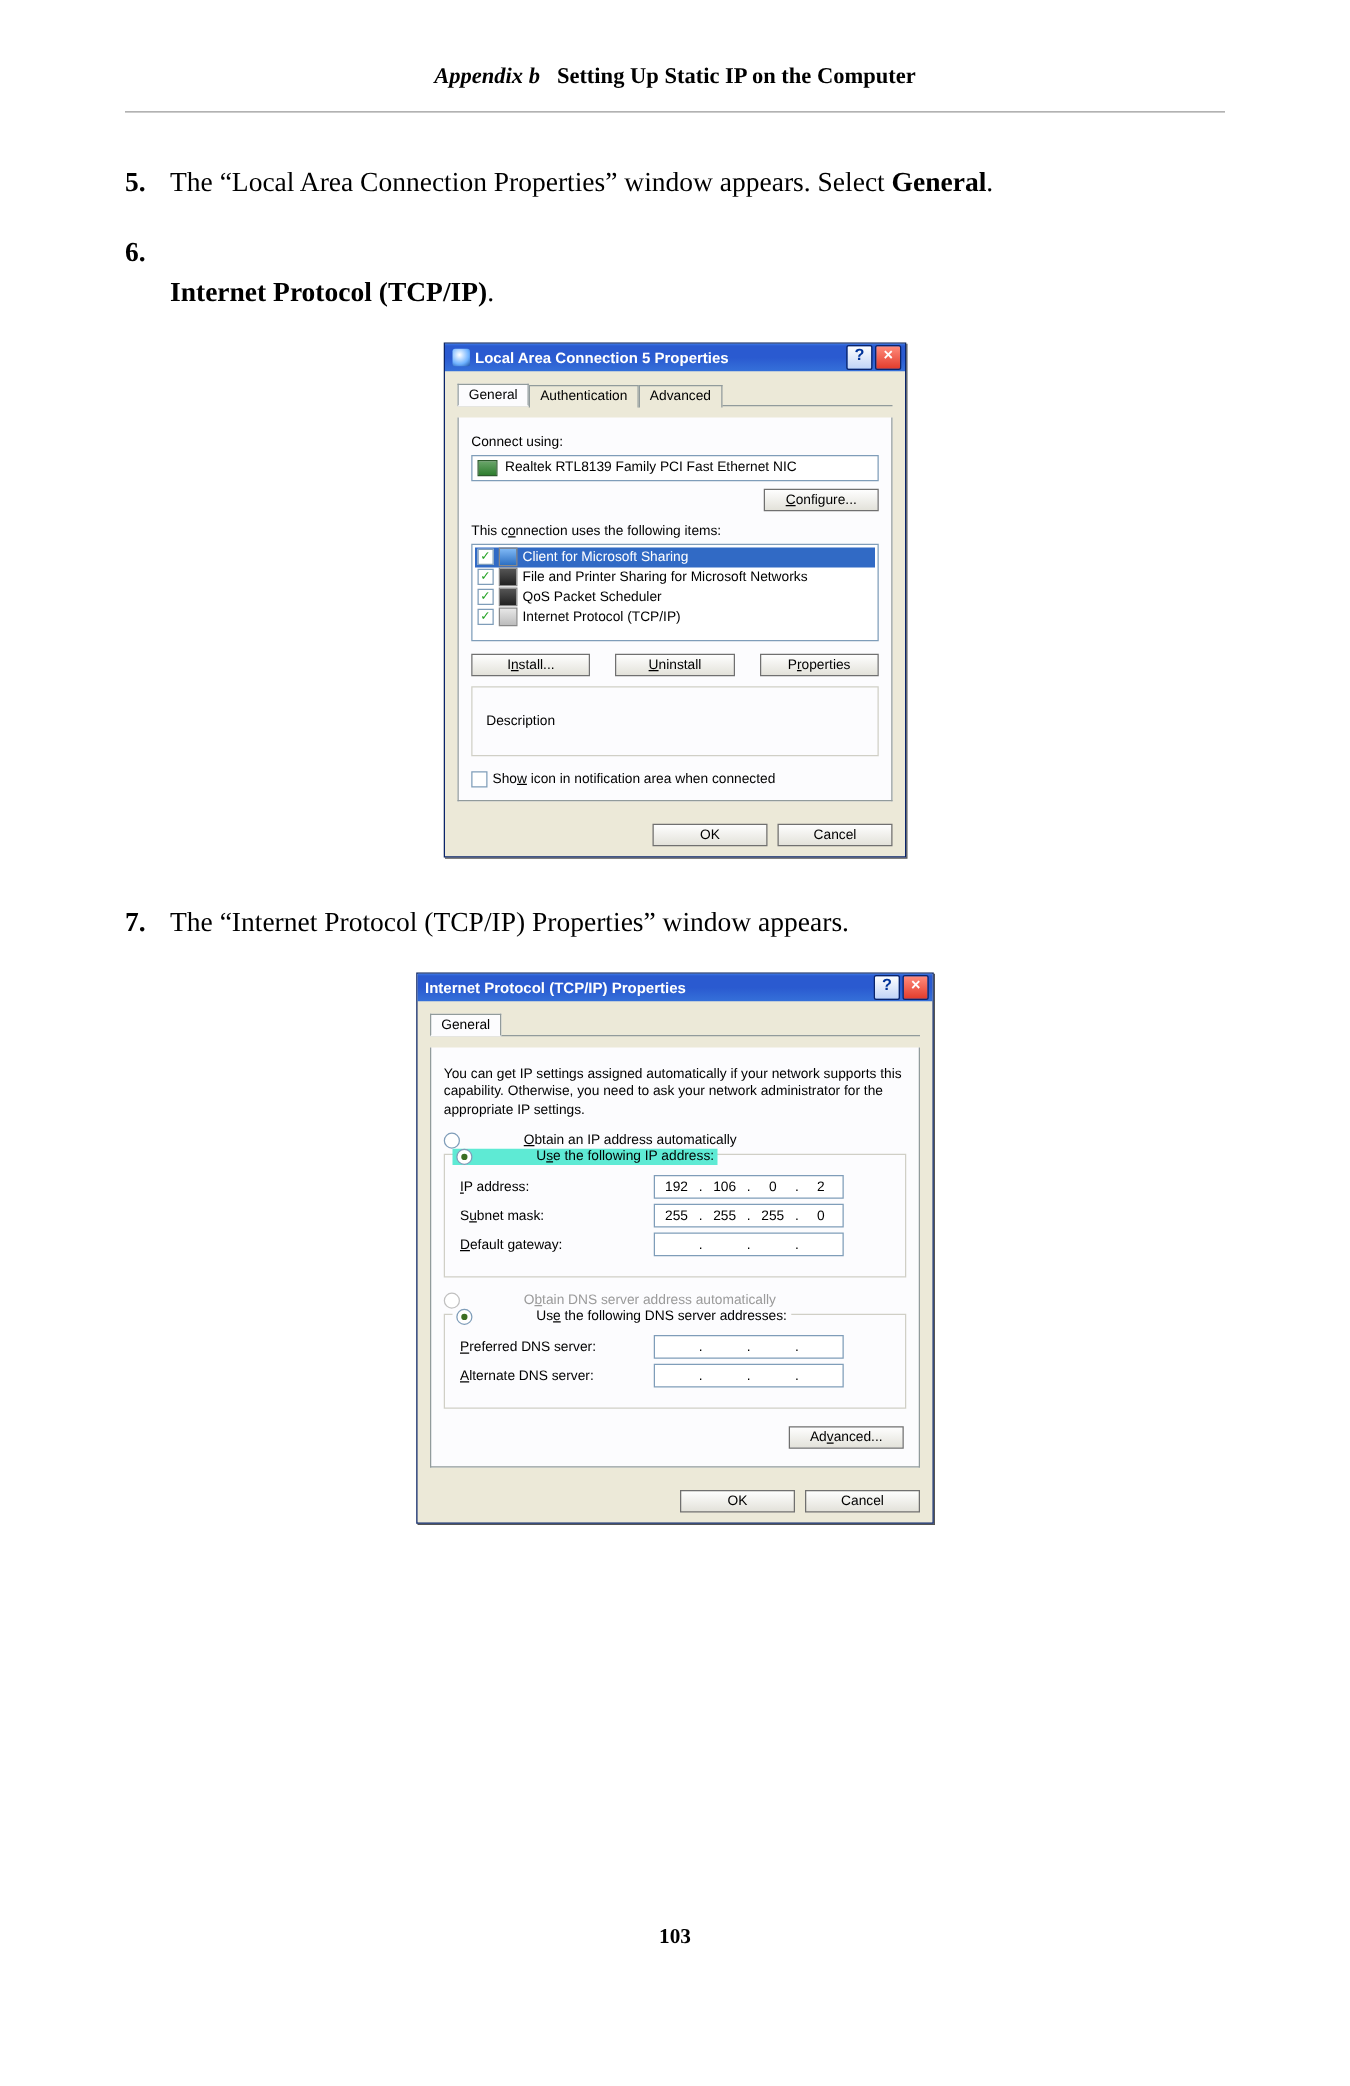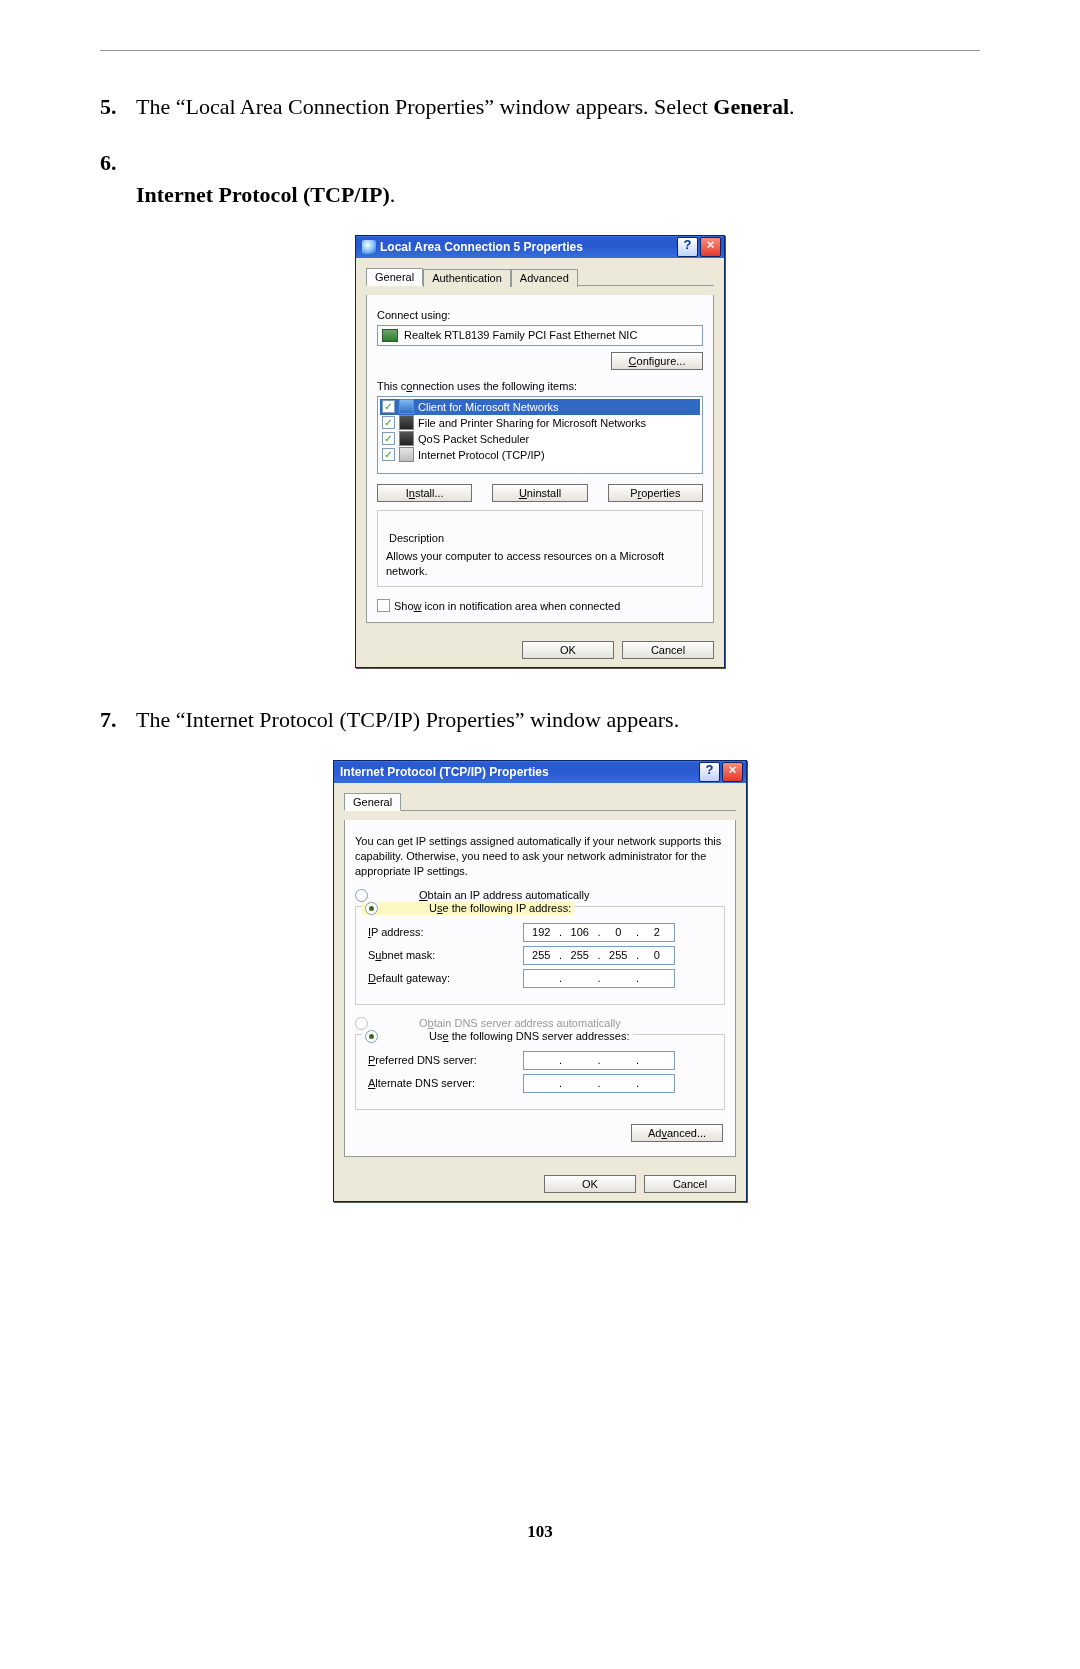--- a/index.html
+++ b/index.html
@@ -175,20 +175,25 @@
 .adv-row{display:flex;justify-content:flex-end;margin:14px 2px 4px 0;}
 .underline{text-decoration:underline;}
 
 .page-num{ text-align:center; font-weight:bold; font-size:17px; margin-top:320px;}
 </style>
 </head>
 <body>
 
 <div class="page">
 
+  <div class="header">
+    <span class="appendix">Appendix b</span>
+    &nbsp;
+    <span class="title">Setting Up Static IP on the Computer</span>
+  </div>
   <hr class="rule">
 
   <ol class="steps">
     <li>
       <span class="num">5.</span>
       <span class="step-text">
         <span>The “Local Area Connection Properties” window appears. Select </span><span class="bold">General</span><span>.</span>
       </span>
     </li>
     <li>
@@ -221,21 +226,21 @@
             <span>Realtek RTL8139 Family PCI Fast Ethernet NIC</span>
           </div>
           <div class="row-right">
             <div class="xp-button"><span class="underline">C</span><span>onfigure...</span></div>
           </div>
           <div class="xp-label">This c<span class="underline">o</span>nnection uses the following items:</div>
           <div class="listbox">
             <div class="list-item selected">
               <span class="chk">✓</span>
               <span class="li-icon blue"></span>
-              <span>Client for Microsoft Networks</span>
+              <span>Client for Microsoft Sharing</span>
             </div>
             <div class="list-item">
               <span class="chk">✓</span>
               <span class="li-icon dark"></span>
               <span>File and Printer Sharing for Microsoft Networks</span>
             </div>
             <div class="list-item">
               <span class="chk">✓</span>
               <span class="li-icon dark"></span>
               <span>QoS Packet Scheduler</span>
@@ -246,21 +251,20 @@
               <span>Internet Protocol (TCP/IP)</span>
             </div>
           </div>
           <div class="btn-row">
             <div class="xp-button">I<span class="underline">n</span>stall...</div>
             <div class="xp-button"><span class="underline">U</span>ninstall</div>
             <div class="xp-button">P<span class="underline">r</span>operties</div>
           </div>
           <div class="fieldset">
             <span class="legend">Description</span>
-            <div class="desc-text">Allows your computer to access resources on a Microsoft network.</div>
           </div>
           <div class="chk-row">
             <span class="chk" style="color:transparent">✓</span>
             <span>Sho<span class="underline">w</span> icon in notification area when connected</span>
           </div>
         </div>
       </div>
       <div class="dlg-footer">
         <div class="xp-button">OK</div>
         <div class="xp-button">Cancel</div>
@@ -289,21 +293,21 @@
           <div class="xp-tab active">General</div>
         </div>
         <div class="tab-panel" style="background:#fcfcfe">
           <div class="para">You can get IP settings assigned automatically if your network supports this capability. Otherwise, you need to ask your network administrator for the appropriate IP settings.</div>
 
           <div class="opt-row">
             <span class="radio"></span>
             <span><span class="underline">O</span>btain an IP address automatically</span>
           </div>
           <div style="position:relative;border:1px solid #d0cfc6;padding:6px 8px 10px 8px;margin-top:2px;">
-            <div class="opt-row" style="position:absolute;top:-9px;left:6px;background:#fef9c3;padding:0 3px;">
+            <div class="opt-row" style="position:absolute;top:-9px;left:6px;background:#5eead4;padding:0 3px;">
               <span class="radio checked"></span>
               <span>U<span class="underline">s</span>e the following IP address:</span>
             </div>
             <div class="ip-grid" style="margin-top:10px;margin-left:4px;">
               <div class="ip-row">
                 <span class="lbl"><span class="underline">I</span>P address:</span>
                 <span class="ip-box">
                   <span class="oct">192</span>
                     <span class="dot">.</span>
                   <span class="oct">106</span>

